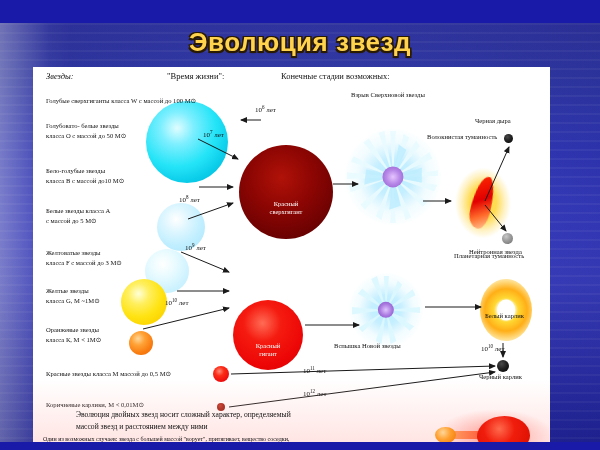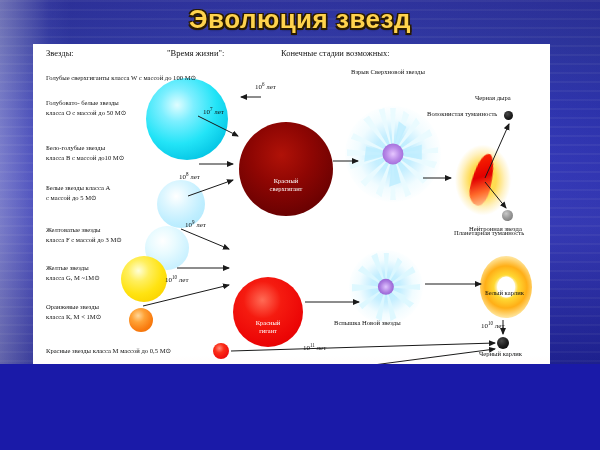--- a/index.html
+++ b/index.html
@@ -2,21 +2,21 @@
 <html lang="ru"><head>
 <meta charset="utf-8">
 <title>Эволюция звезд</title>
 <style>
   html,body{margin:0;padding:0;}
   body{
     width:600px;height:450px;overflow:hidden;
     font-family:"Liberation Serif", serif;
     background:#1a1aa8;
   }
-  #stage{position:relative;width:600px;height:364px;overflow:hidden;}
+  #stage{position:relative;width:600px;height:419px;overflow:hidden;margin-top:23px;}
 
   
   .bg{
     position:absolute;inset:0;
     background:
       linear-gradient(180deg,#2a2fb0 0%,#2730ae 12%,#242bbb 30%,#2a2fc4 48%,#3035c8 62%,#2b2fbf 78%,#2226b4 100%);
   }
   .bg-streaks{
     position:absolute;inset:0;
     background:repeating-linear-gradient(180deg,
@@ -152,21 +152,21 @@
 
   <div class="bg"></div>
   <div class="bg-streaks"></div>
   <div class="bg-left"></div>
   <div class="bg-vign"></div>
 
   <div class="title">Эволюция звезд</div>
 
   <div class="panel">
 
-    <div class="colhead" style="left:13px;top:4px;">Звезды:</div>
+    <div class="colhead" style="left:13px;top:4px;font-style:italic;">Звезды:</div>
     <div class="colhead" style="left:134px;top:4px;">"Время  жизни":</div>
     <div class="colhead" style="left:248px;top:4px;">Конечные стадии возможных:</div>
 
     <div class="star s-cyan" style="left:113px;top:34px;width:82px;height:82px;"></div>
     <div class="star s-paleblue" style="left:124px;top:136px;width:48px;height:48px;"></div>
     <div class="star s-paleblue2" style="left:112px;top:182px;width:44px;height:44px;"></div>
     <div class="star s-yellow" style="left:88px;top:212px;width:46px;height:46px;"></div>
     <div class="star s-orange" style="left:96px;top:264px;width:24px;height:24px;"></div>
     <div class="star s-red" style="left:180px;top:299px;width:16px;height:16px;"></div>
     <div class="star s-darkred" style="left:184px;top:336px;width:8px;height:8px;"></div>
@@ -369,20 +369,24 @@
 
     <div class="pinkwash"></div>
 
     <div class="binary" style="left:395px;top:340px;width:122px;height:58px;">
       <div class="haze"></div>
       <div class="stream"></div>
       <div class="big"></div>
       <div class="small"></div>
     </div>
 
+    <div class="lbl" style="left:43px;top:342px;font-size:7.6px;line-height:1.55;">
+      <span>Эволюция двойных звезд носит сложный характер, определяемый</span><br>
+      <span>массой звезд и расстоянием между ними</span>
+    </div>
     <div class="lbl tiny" style="left:10px;top:368px;line-height:1.6;">
       <span>Один из возможных  случаев: звезда с большей массой "ворует", притягивает, вещество соседки,</span><br>
       <span>при этом ее масса и температура  увеличивается, возрастает интенсивность протекания</span><br>
       <span>термоядерных  реакций и звезда быстрее проходит свой путь развития</span>
     </div>
 
   </div>
 </div>
 
 </body></html>

